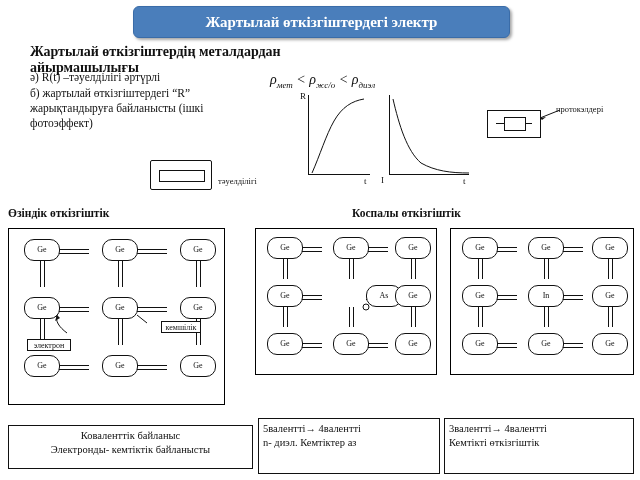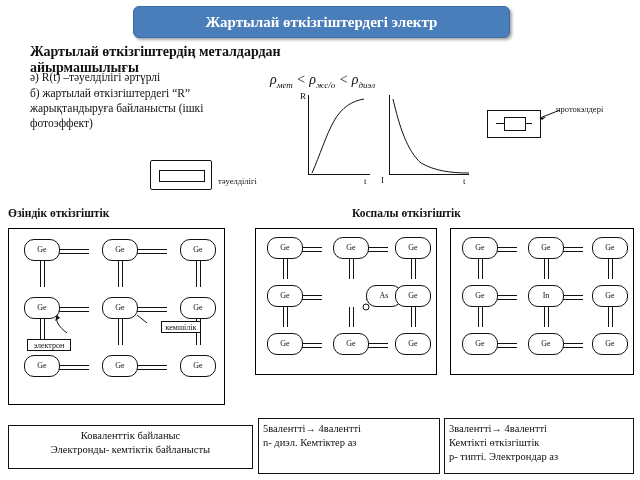--- a/index.html
+++ b/index.html
@@ -247,16 +247,15 @@
   </div>
 
   <div class="legend" style="left:258px;top:418px;width:182px;height:56px;">
     <div>5валентті→ 4валентті</div>
     <div>n- диэл.  Кемтіктер аз</div>
   </div>
 
   <div class="legend" style="left:444px;top:418px;width:190px;height:56px;">
     <div>3валентті→ 4валентті</div>
     <div>Кемтікті өткізгіштік</div>
-    <div>р- типті.  Электрондар аз</div>
   </div>
 
 </div>
 
 </body></html>

